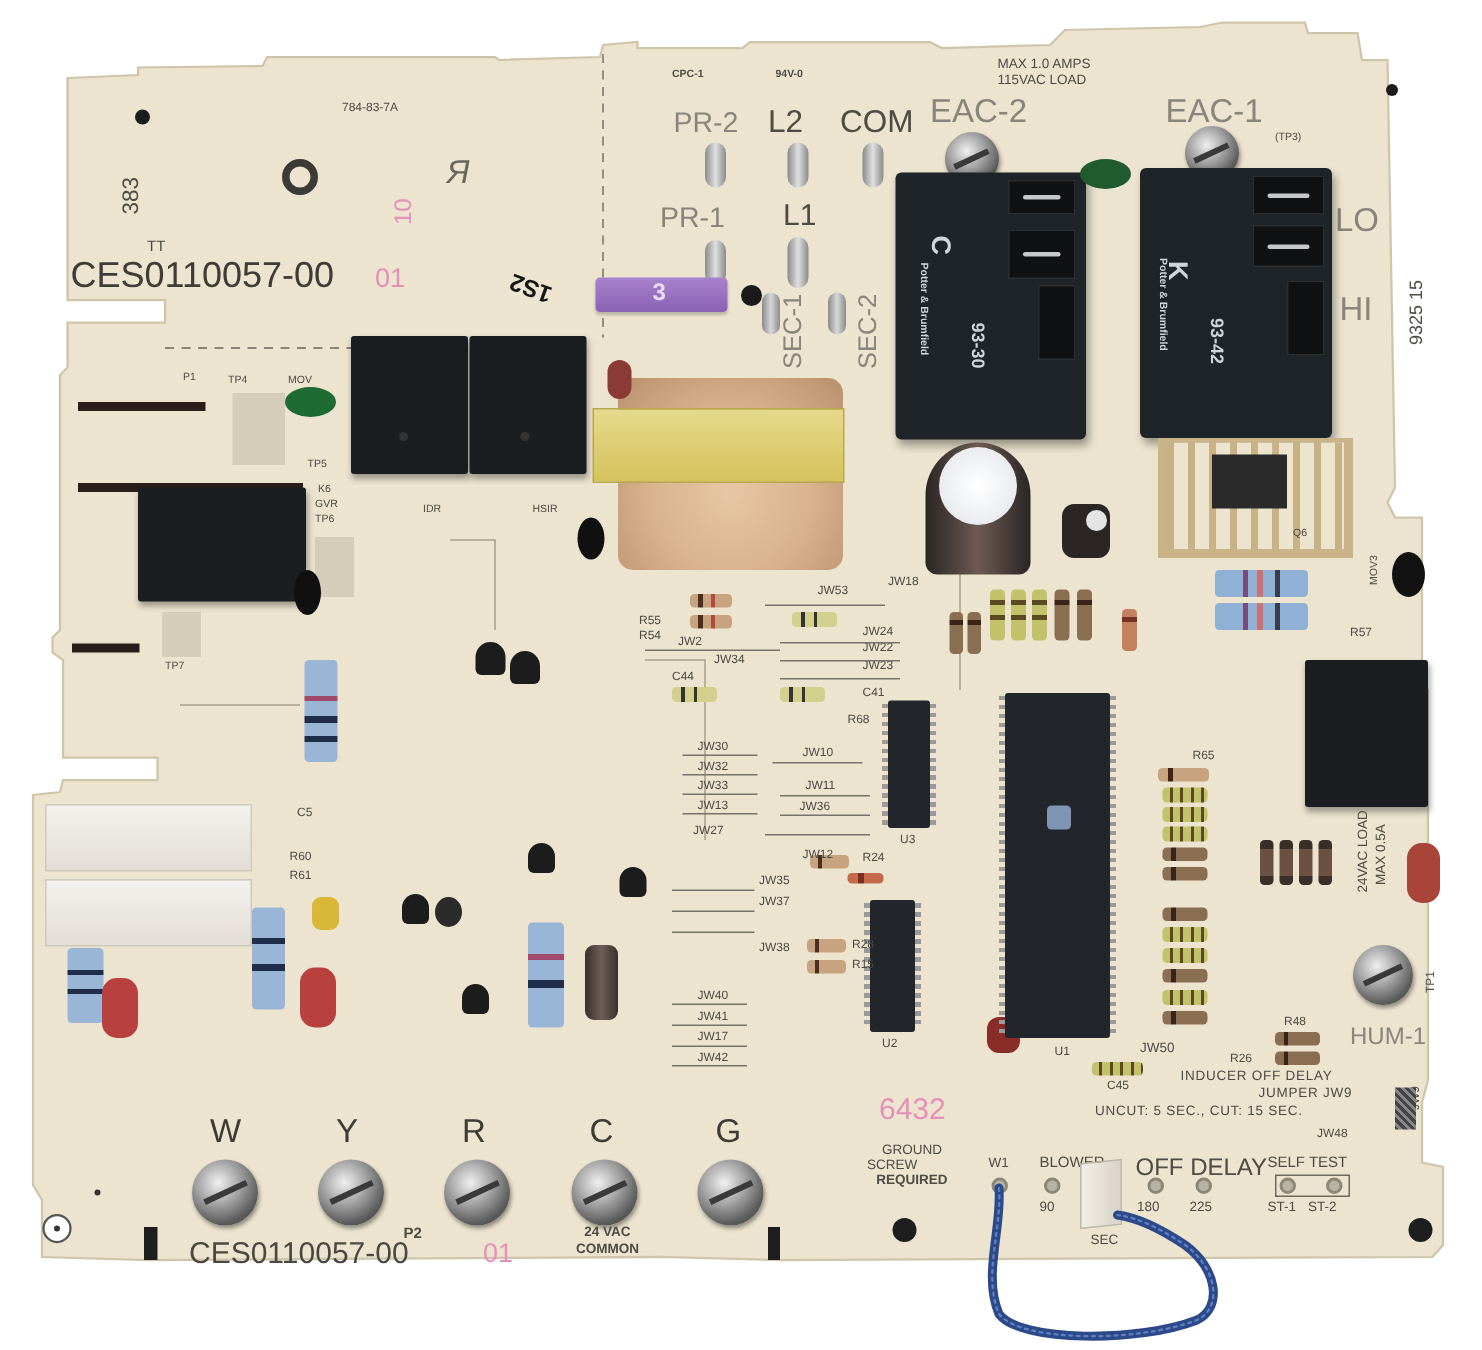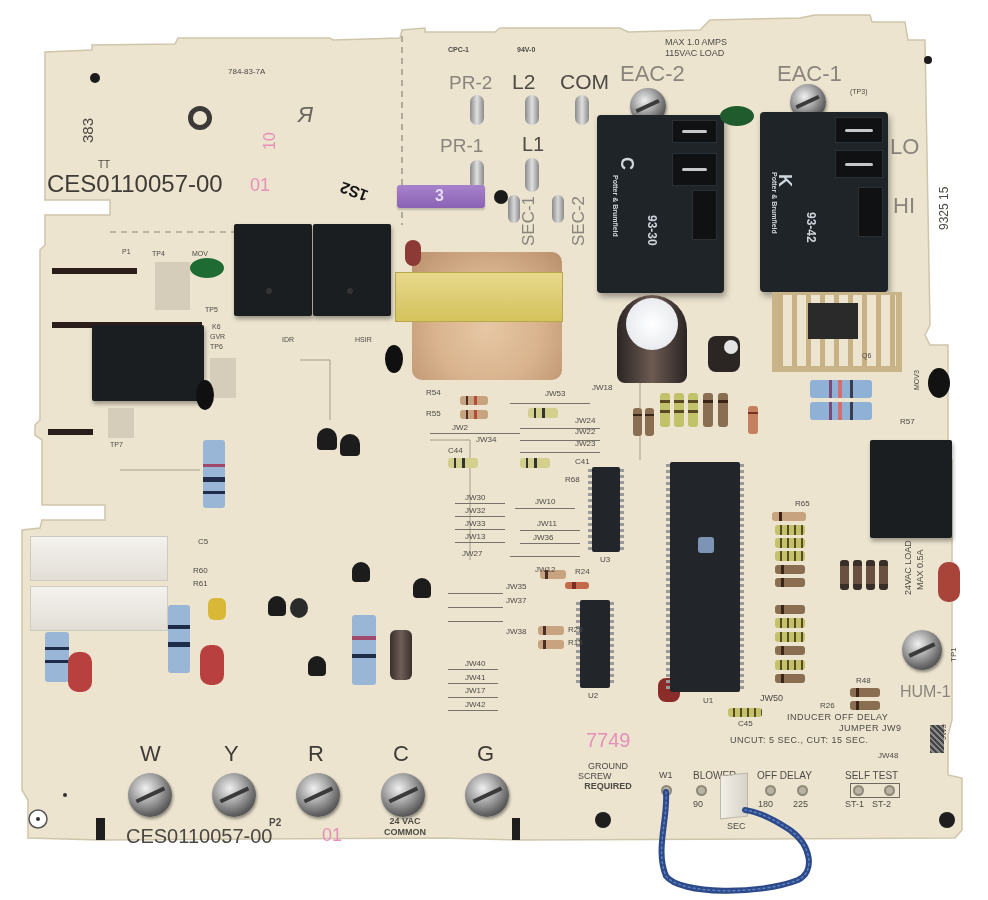--- a/index.html
+++ b/index.html
@@ -209,21 +209,21 @@
   <div class="abs" style="left:68px;top:652px;width:24px;height:40px;border-radius:10px;background:#b8413f;"></div>
   <div class="abs" style="left:200px;top:645px;width:24px;height:40px;border-radius:10px;background:#b8413f;"></div>
   <div class="abs" style="left:938px;top:562px;width:22px;height:40px;border-radius:10px;background:#a8443a;"></div>
   <div class="abs" style="left:658px;top:678px;width:22px;height:24px;border-radius:8px;background:#8a2d28;"></div>
   <div class="abs" style="left:208px;top:598px;width:18px;height:22px;border-radius:6px;background:#d9b838;"></div>
   <div class="abs" style="left:390px;top:630px;width:22px;height:50px;border-radius:6px;background:linear-gradient(90deg,#3a302c,#6e5e57,#3a302c);"></div>
   <div class="abs" style="left:290px;top:598px;width:18px;height:20px;border-radius:50%;background:#2b2b2b;"></div>
 
   <div class="res" style="left:460px;top:396px;width:28px;height:9px;background:linear-gradient(90deg,#c7a37f 0 20%,#4a2e24 20% 30%,#c7a37f 30% 50%,#b34a3a 50% 60%,#c7a37f 60%);"></div>
   <div class="res" style="left:460px;top:410px;width:28px;height:9px;background:linear-gradient(90deg,#c7a37f 0 20%,#4a2e24 20% 30%,#c7a37f 30% 50%,#b34a3a 50% 60%,#c7a37f 60%);"></div>
-  <div class="lbl" style="left:426px;top:389px;font-size:8px;">R54</div>
+  <div class="lbl" style="left:426px;top:420px;font-size:8px;">R54</div>
   <div class="lbl" style="left:426px;top:410px;font-size:8px;">R55</div>
   <div class="res" style="left:528px;top:408px;width:30px;height:10px;background:linear-gradient(90deg,#d3cf8c 0 20%,#333 20% 28%,#d3cf8c 28% 48%,#333 48% 56%,#d3cf8c 56%);"></div>
   <div class="res" style="left:520px;top:458px;width:30px;height:10px;background:linear-gradient(90deg,#d3cf8c 0 20%,#333 20% 28%,#d3cf8c 28% 48%,#333 48% 56%,#d3cf8c 56%);"></div>
   <div class="res" style="left:448px;top:458px;width:30px;height:10px;background:linear-gradient(90deg,#d3cf8c 0 20%,#333 20% 28%,#d3cf8c 28% 48%,#333 48% 56%,#d3cf8c 56%);"></div>
   <div class="res" style="left:540px;top:570px;width:26px;height:9px;background:linear-gradient(90deg,#c7a37f 0 20%,#4a2e24 20% 30%,#c7a37f 30%);"></div>
   <div class="res" style="left:538px;top:626px;width:26px;height:9px;background:linear-gradient(90deg,#c7a37f 0 20%,#4a2e24 20% 30%,#c7a37f 30%);"></div>
   <div class="res" style="left:538px;top:640px;width:26px;height:9px;background:linear-gradient(90deg,#c7a37f 0 20%,#4a2e24 20% 30%,#c7a37f 30%);"></div>
   <div class="res" style="left:565px;top:582px;width:24px;height:7px;background:linear-gradient(90deg,#c46a4a 0 30%,#7a2e20 30% 45%,#c46a4a 45%);"></div>
 
   <div class="res" style="left:660px;top:393px;width:10px;height:34px;background:linear-gradient(#c2c26a 0 20%,#5a4a22 20% 30%,#c2c26a 30% 50%,#5a4a22 50% 60%,#c2c26a 60%);"></div>
@@ -342,28 +342,28 @@
   <div class="lbl" style="left:760px;top:694px;font-size:9px;">JW50</div>
   <div class="res" style="left:728px;top:708px;width:34px;height:9px;background:repeating-linear-gradient(90deg,#c2c26a 0 5px,#5a4a22 5px 7px);"></div>
   <div class="lbl" style="left:738px;top:720px;font-size:8px;">C45</div>
   <div class="lbl" style="left:787px;top:713px;font-size:9px;letter-spacing:0.5px;">INDUCER OFF DELAY</div>
   <div class="lbl" style="left:839px;top:724px;font-size:9px;letter-spacing:0.5px;">JUMPER JW9</div>
   <div class="lbl" style="left:730px;top:736px;font-size:9px;letter-spacing:0.5px;">UNCUT: 5 SEC., CUT: 15 SEC.</div>
   <div class="lbl" style="left:878px;top:752px;font-size:8px;">JW48</div>
   <div class="lbl" style="left:940px;top:740px;font-size:8px;transform:rotate(-90deg);transform-origin:left top;">JW9</div>
   <div class="abs" style="left:930px;top:725px;width:14px;height:28px;background:repeating-linear-gradient(45deg,#444 0 2px,#888 2px 4px);"></div>
 
-  <div class="lbl lbl-pink" style="left:586px;top:730px;font-size:20px;">7749</div>
+  <div class="lbl lbl-pink" style="left:586px;top:730px;font-size:20px;">6432</div>
 
   <div class="lbl" style="left:578px;top:762px;font-size:9px;width:60px;text-align:center;">GROUND</div>
   <div class="lbl" style="left:578px;top:772px;font-size:9px;width:60px;text-align:left;">SCREW</div>
   <div class="lbl" style="left:570px;top:782px;font-size:9px;width:76px;text-align:center;font-weight:bold;">REQUIRED</div>
   <div class="lbl" style="left:659px;top:771px;font-size:9px;">W1</div>
   <div class="lbl" style="left:693px;top:771px;font-size:10px;">BLOWER</div>
-  <div class="lbl" style="left:757px;top:771px;font-size:10px;">OFF DELAY</div>
+  <div class="lbl" style="left:757px;top:771px;font-size:16px;">OFF DELAY</div>
   <div class="lbl" style="left:845px;top:771px;font-size:10px;">SELF TEST</div>
 
   <div class="abs" style="left:661px;top:785px;width:11px;height:11px;border-radius:50%;border:2px solid #8d8778;background:#b9b3a4;"></div>
   <div class="abs" style="left:696px;top:785px;width:11px;height:11px;border-radius:50%;border:2px solid #8d8778;background:#b9b3a4;"></div>
   <div class="abs" style="left:765px;top:785px;width:11px;height:11px;border-radius:50%;border:2px solid #8d8778;background:#b9b3a4;"></div>
   <div class="abs" style="left:797px;top:785px;width:11px;height:11px;border-radius:50%;border:2px solid #8d8778;background:#b9b3a4;"></div>
   <div class="abs" style="left:850px;top:783px;width:50px;height:15px;border:1.5px solid #6e695f;"></div>
   <div class="abs" style="left:853px;top:785px;width:11px;height:11px;border-radius:50%;border:2px solid #8d8778;background:#b9b3a4;"></div>
   <div class="abs" style="left:884px;top:785px;width:11px;height:11px;border-radius:50%;border:2px solid #8d8778;background:#b9b3a4;"></div>
   <div class="lbl" style="left:693px;top:800px;font-size:9px;">90</div>

